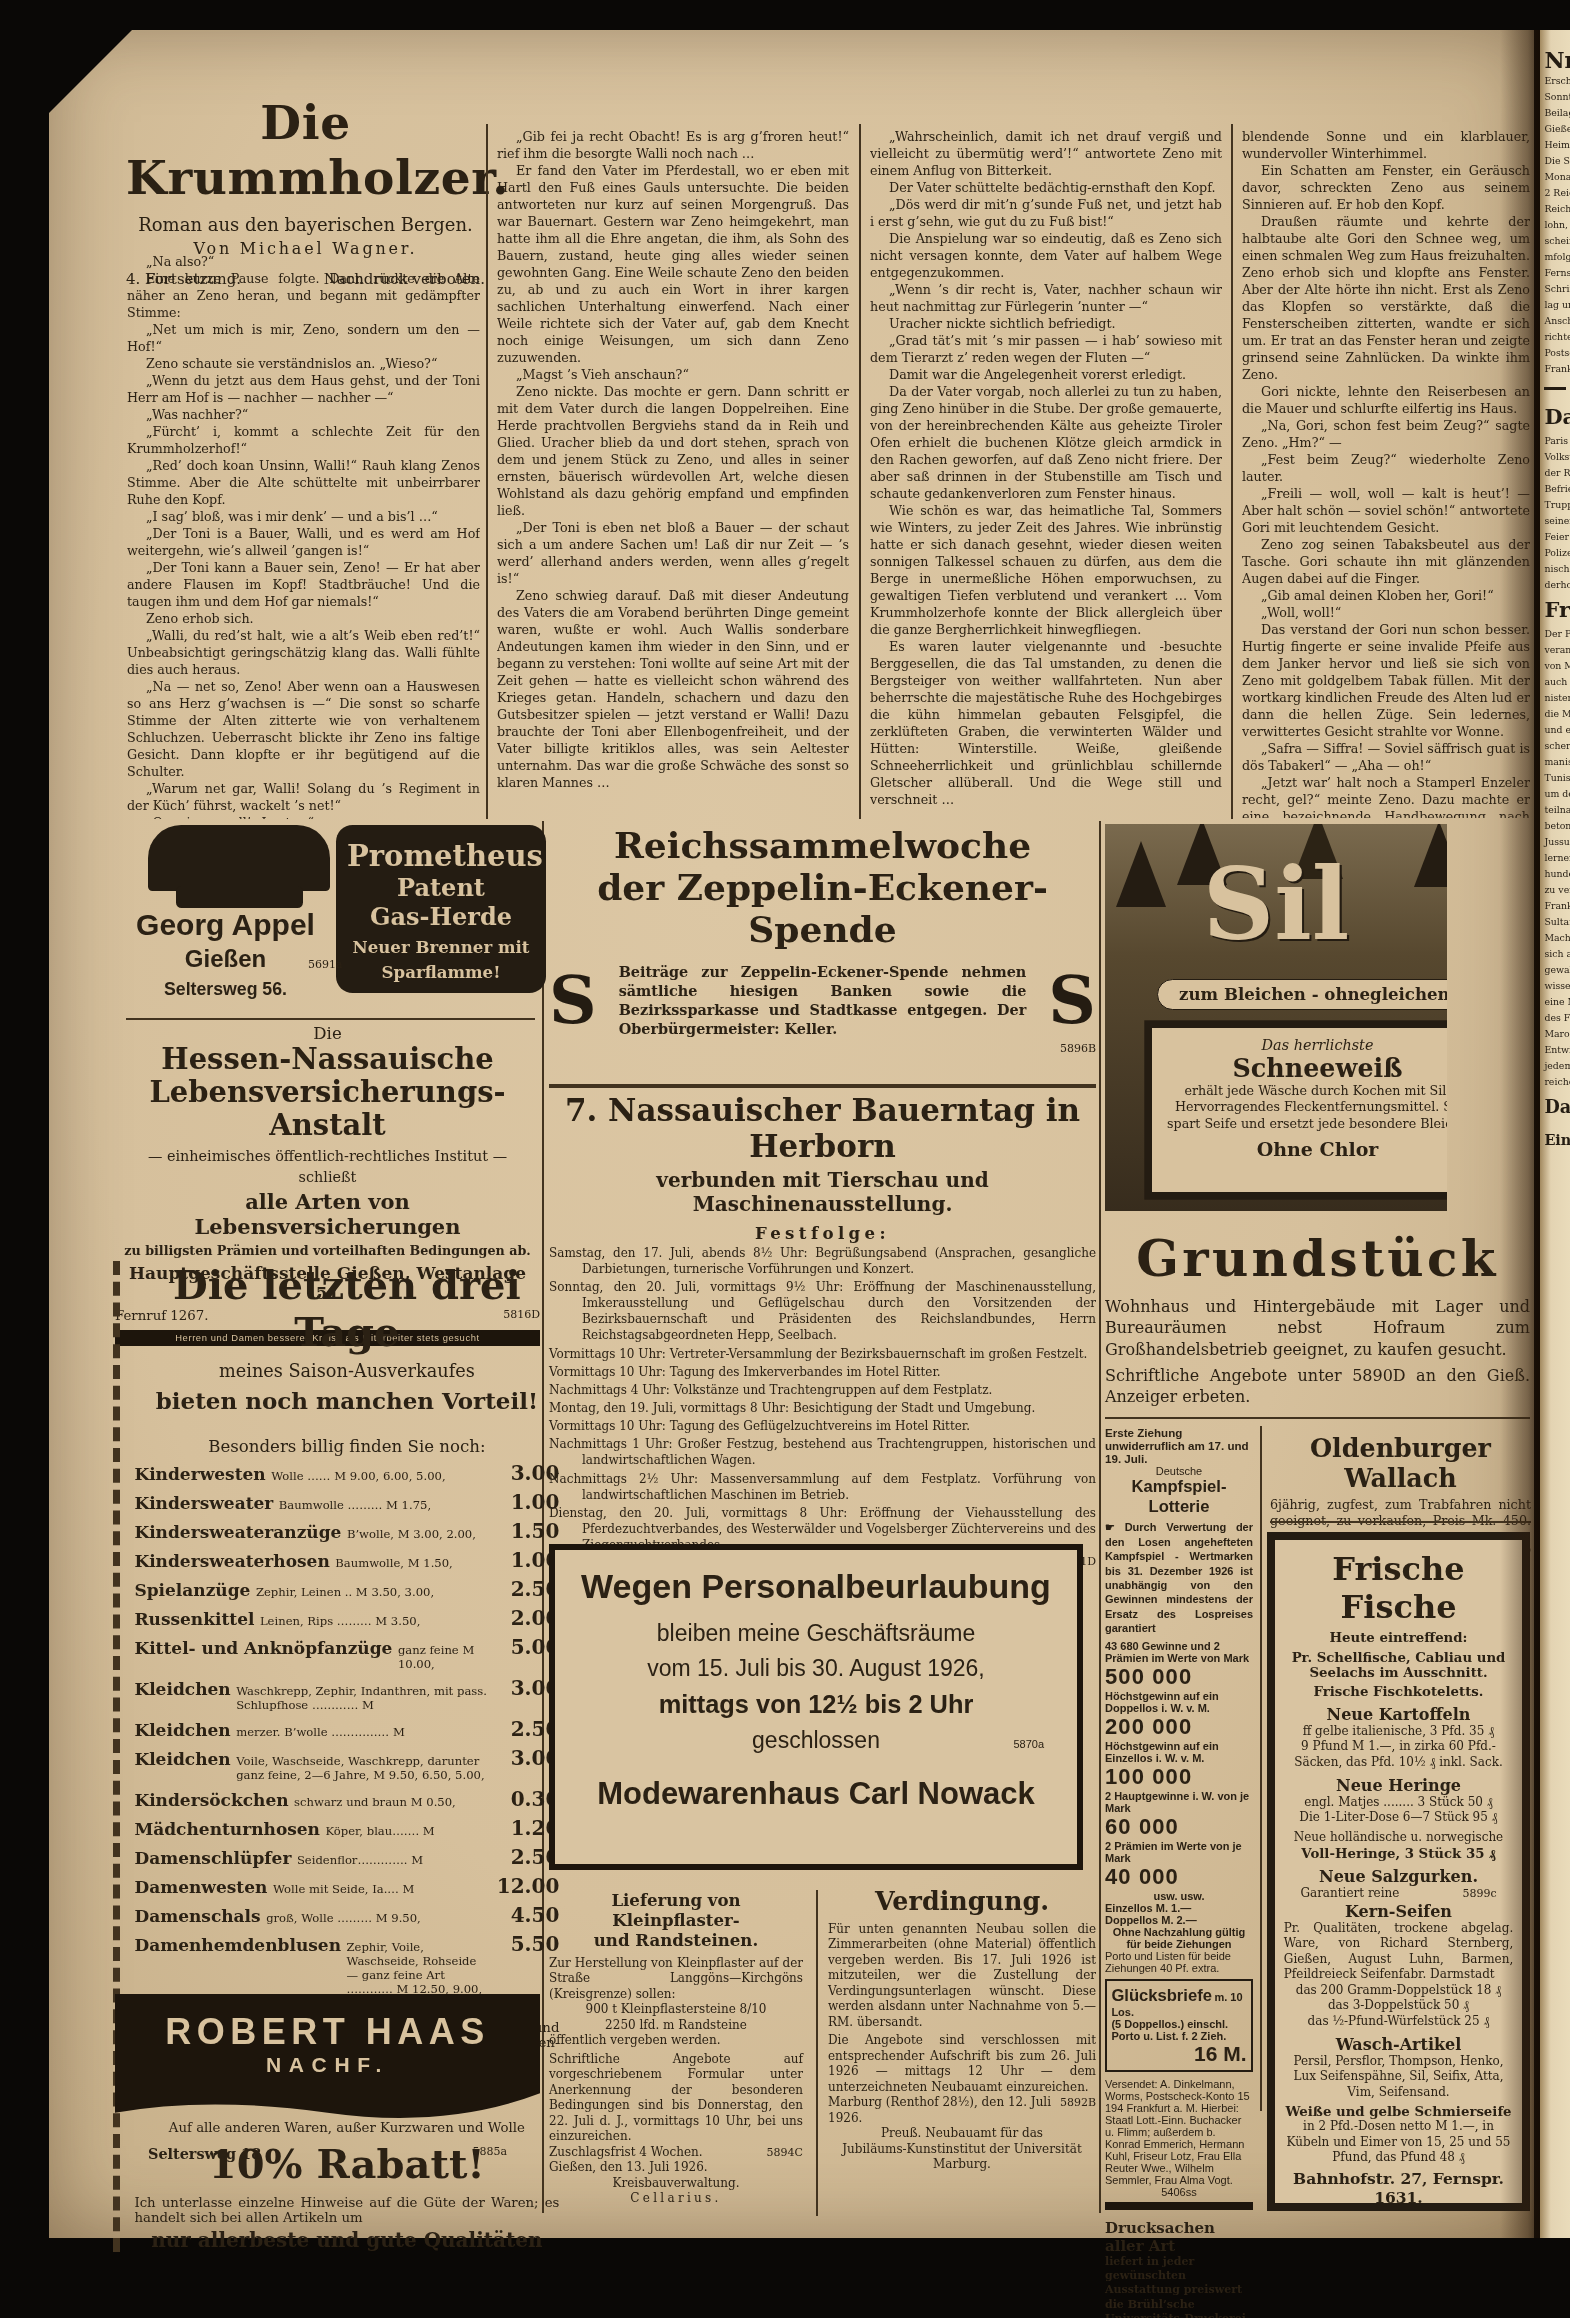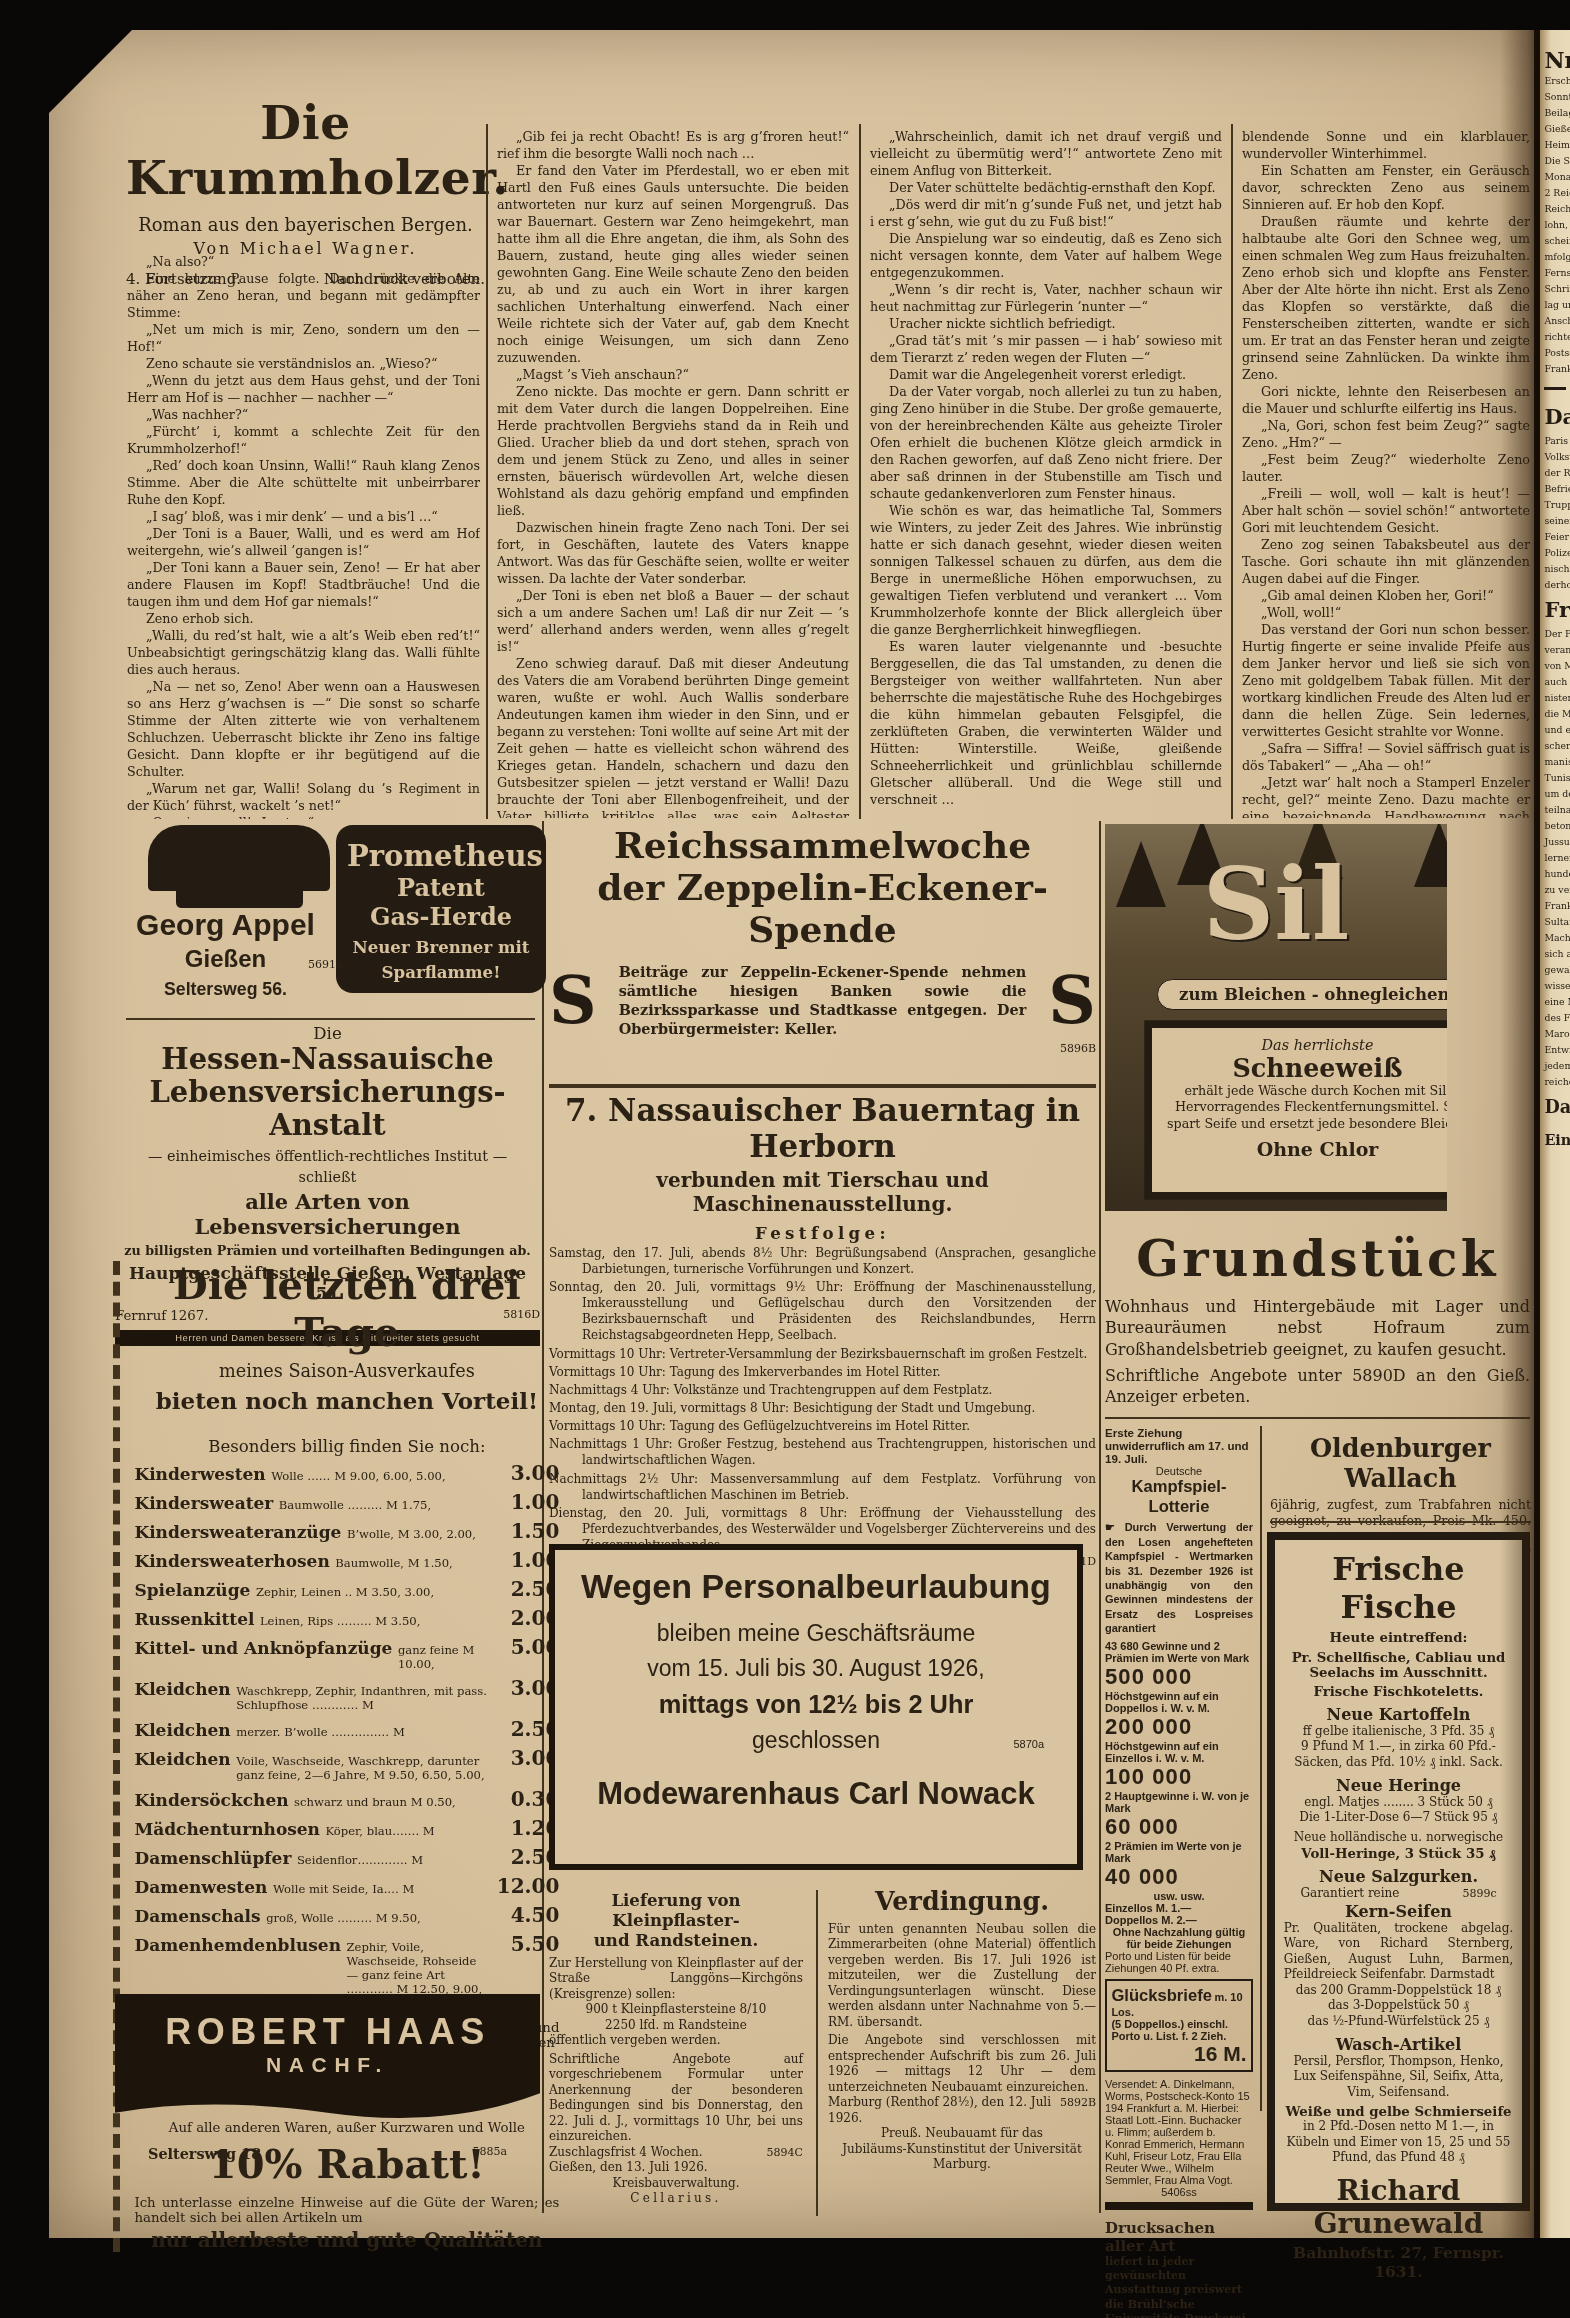--- a/index.html
+++ b/index.html
@@ -174,21 +174,20 @@
       <p>„Warum net gar, Walli! Solang du ’s Regiment in der Küch’ führst, wackelt ’s net!“</p>
       <p>„O mein — a oll’s Leut —“</p>
 
     </div>
 
     <div class="ncol j" style="left:448px;top:98px;width:352px;height:690px">
       <p>„Gib fei ja recht Obacht! Es is arg g’froren heut!“ rief ihm die besorgte Walli noch nach …</p>
       <p>Er fand den Vater im Pferdestall, wo er eben mit Hartl den Fuß eines Gauls untersuchte. Die beiden antworteten nur kurz auf seinen Morgengruß. Das war Bauernart. Gestern war Zeno heimgekehrt, man hatte ihm all die Ehre angetan, die ihm, als Sohn des Bauern, zustand, heute ging alles wieder seinen gewohnten Gang. Eine Weile schaute Zeno den beiden zu, ab und zu auch ein Wort in ihrer kargen sachlichen Unterhaltung einwerfend. Nach einer Weile richtete sich der Vater auf, gab dem Knecht noch einige Weisungen, um sich dann Zeno zuzuwenden.</p>
       <p>„Magst ’s Vieh anschaun?“</p>
       <p>Zeno nickte. Das mochte er gern. Dann schritt er mit dem Vater durch die langen Doppelreihen. Eine Herde prachtvollen Bergviehs stand da in Reih und Glied. Uracher blieb da und dort stehen, sprach von dem und jenem Stück zu Zeno, und alles in seiner ernsten, bäuerisch würdevollen Art, welche diesen Wohlstand als dazu gehörig empfand und empfinden ließ.</p>
-      <p>Dazwischen hinein fragte Zeno nach Toni. Der sei fort, in Geschäften, lautete des Vaters knappe Antwort. Was das für Geschäfte seien, wollte er weiter wissen. Da lachte der Vater sonderbar.</p>
       <p>„Der Toni is eben net bloß a Bauer — der schaut sich a um andere Sachen um! Laß dir nur Zeit — ’s werd’ allerhand anders werden, wenn alles g’regelt is!“</p>
       <p>Zeno schwieg darauf. Daß mit dieser Andeutung des Vaters die am Vorabend berührten Dinge gemeint waren, wußte er wohl. Auch Wallis sonderbare Andeutungen kamen ihm wieder in den Sinn, und er begann zu verstehen: Toni wollte auf seine Art mit der Zeit gehen — hatte es vielleicht schon während des Krieges getan. Handeln, schachern und dazu den Gutsbesitzer spielen — jetzt verstand er Walli! Dazu brauchte der Toni aber Ellenbogenfreiheit, und der Vater billigte kritiklos alles, was sein Aeltester unternahm. Das war die große Schwäche des sonst so klaren Mannes …</p>
 
     </div>
 
     <div class="ncol j" style="left:821px;top:98px;width:352px;height:690px">
       <p>„Wahrscheinlich, damit ich net drauf vergiß und vielleicht zu übermütig werd’!“ antwortete Zeno mit einem Anflug von Bitterkeit.</p>
       <p>Der Vater schüttelte bedächtig-ernsthaft den Kopf.</p>
       <p>„Dös werd dir mit’n g’sunde Fuß net, und jetzt hab i erst g’sehn, wie gut du zu Fuß bist!“</p>
       <p>Die Anspielung war so eindeutig, daß es Zeno sich nicht versagen konnte, dem Vater auf halbem Wege entgegenzukommen.</p>
@@ -535,21 +534,20 @@
       </div>
       <div class="fi-h" style="margin-top:0">Kern-Seifen</div>
       <div class="fi-l j">Pr. Qualitäten, trockene abgelag. Ware, von Richard Sternberg, Gießen, August Luhn, Barmen, Pfeildreieck Seifenfabr. Darmstadt</div>
       <div class="fi-l">das 200 Gramm-Doppelstück 18 ₰</div>
       <div class="fi-l">das 3-Doppelstück 50 ₰</div>
       <div class="fi-l">das ½-Pfund-Würfelstück 25 ₰</div>
       <div class="fi-h">Wasch-Artikel</div>
       <div class="fi-l">Persil, Persflor, Thompson, Henko, Lux Seifenspähne, Sil, Seifix, Atta, Vim, Seifensand.</div>
       <div class="fi-b" style="margin-top:4.4px">Weiße und gelbe Schmierseife</div>
       <div class="fi-l">in 2 Pfd.-Dosen netto M 1.—, in Kübeln und Eimer von 15, 25 und 55 Pfund, das Pfund 48 ₰</div>
-      <div class="fi-firm">Richard Grunewald</div>
       <div class="fi-addr">Bahnhofstr. 27, Fernspr. 1631.</div>
     </div>
   </div>
 
   <div class="gutter"></div>
   <div class="nextpage">
     <div class="np-num">Nr. 163 G</div>
     <div class="np-f">Erscheint tägl</div>
     <div class="np-f">Sonntags und F</div>
     <div class="np-f">Beilagen</div>

